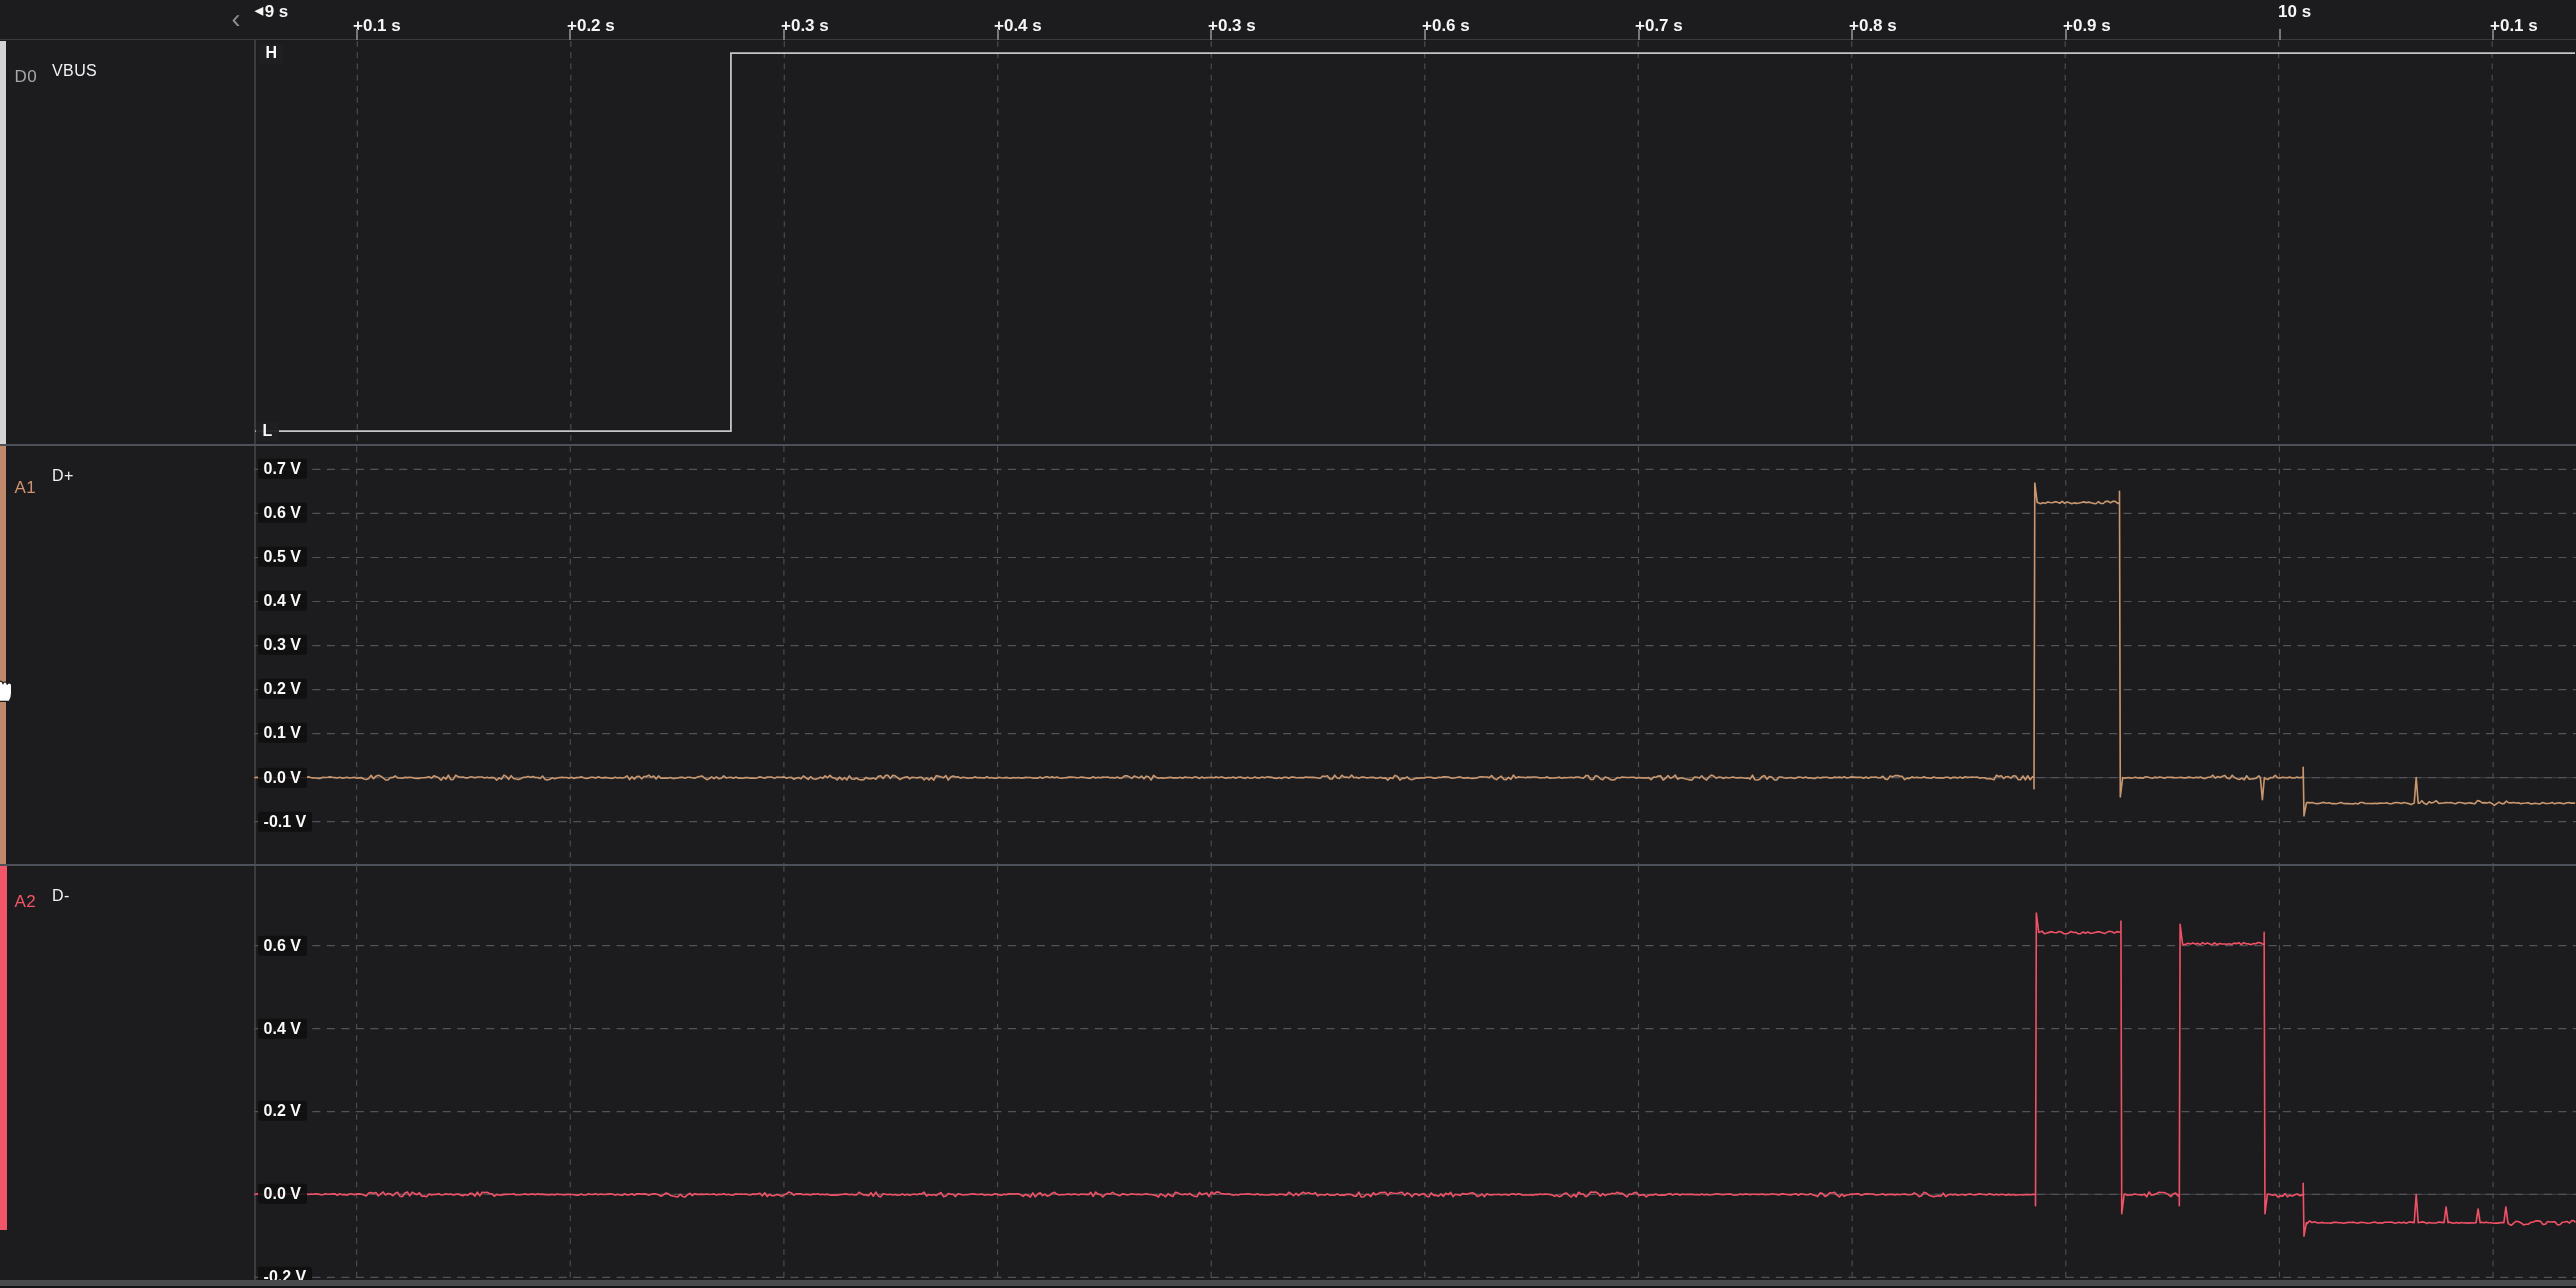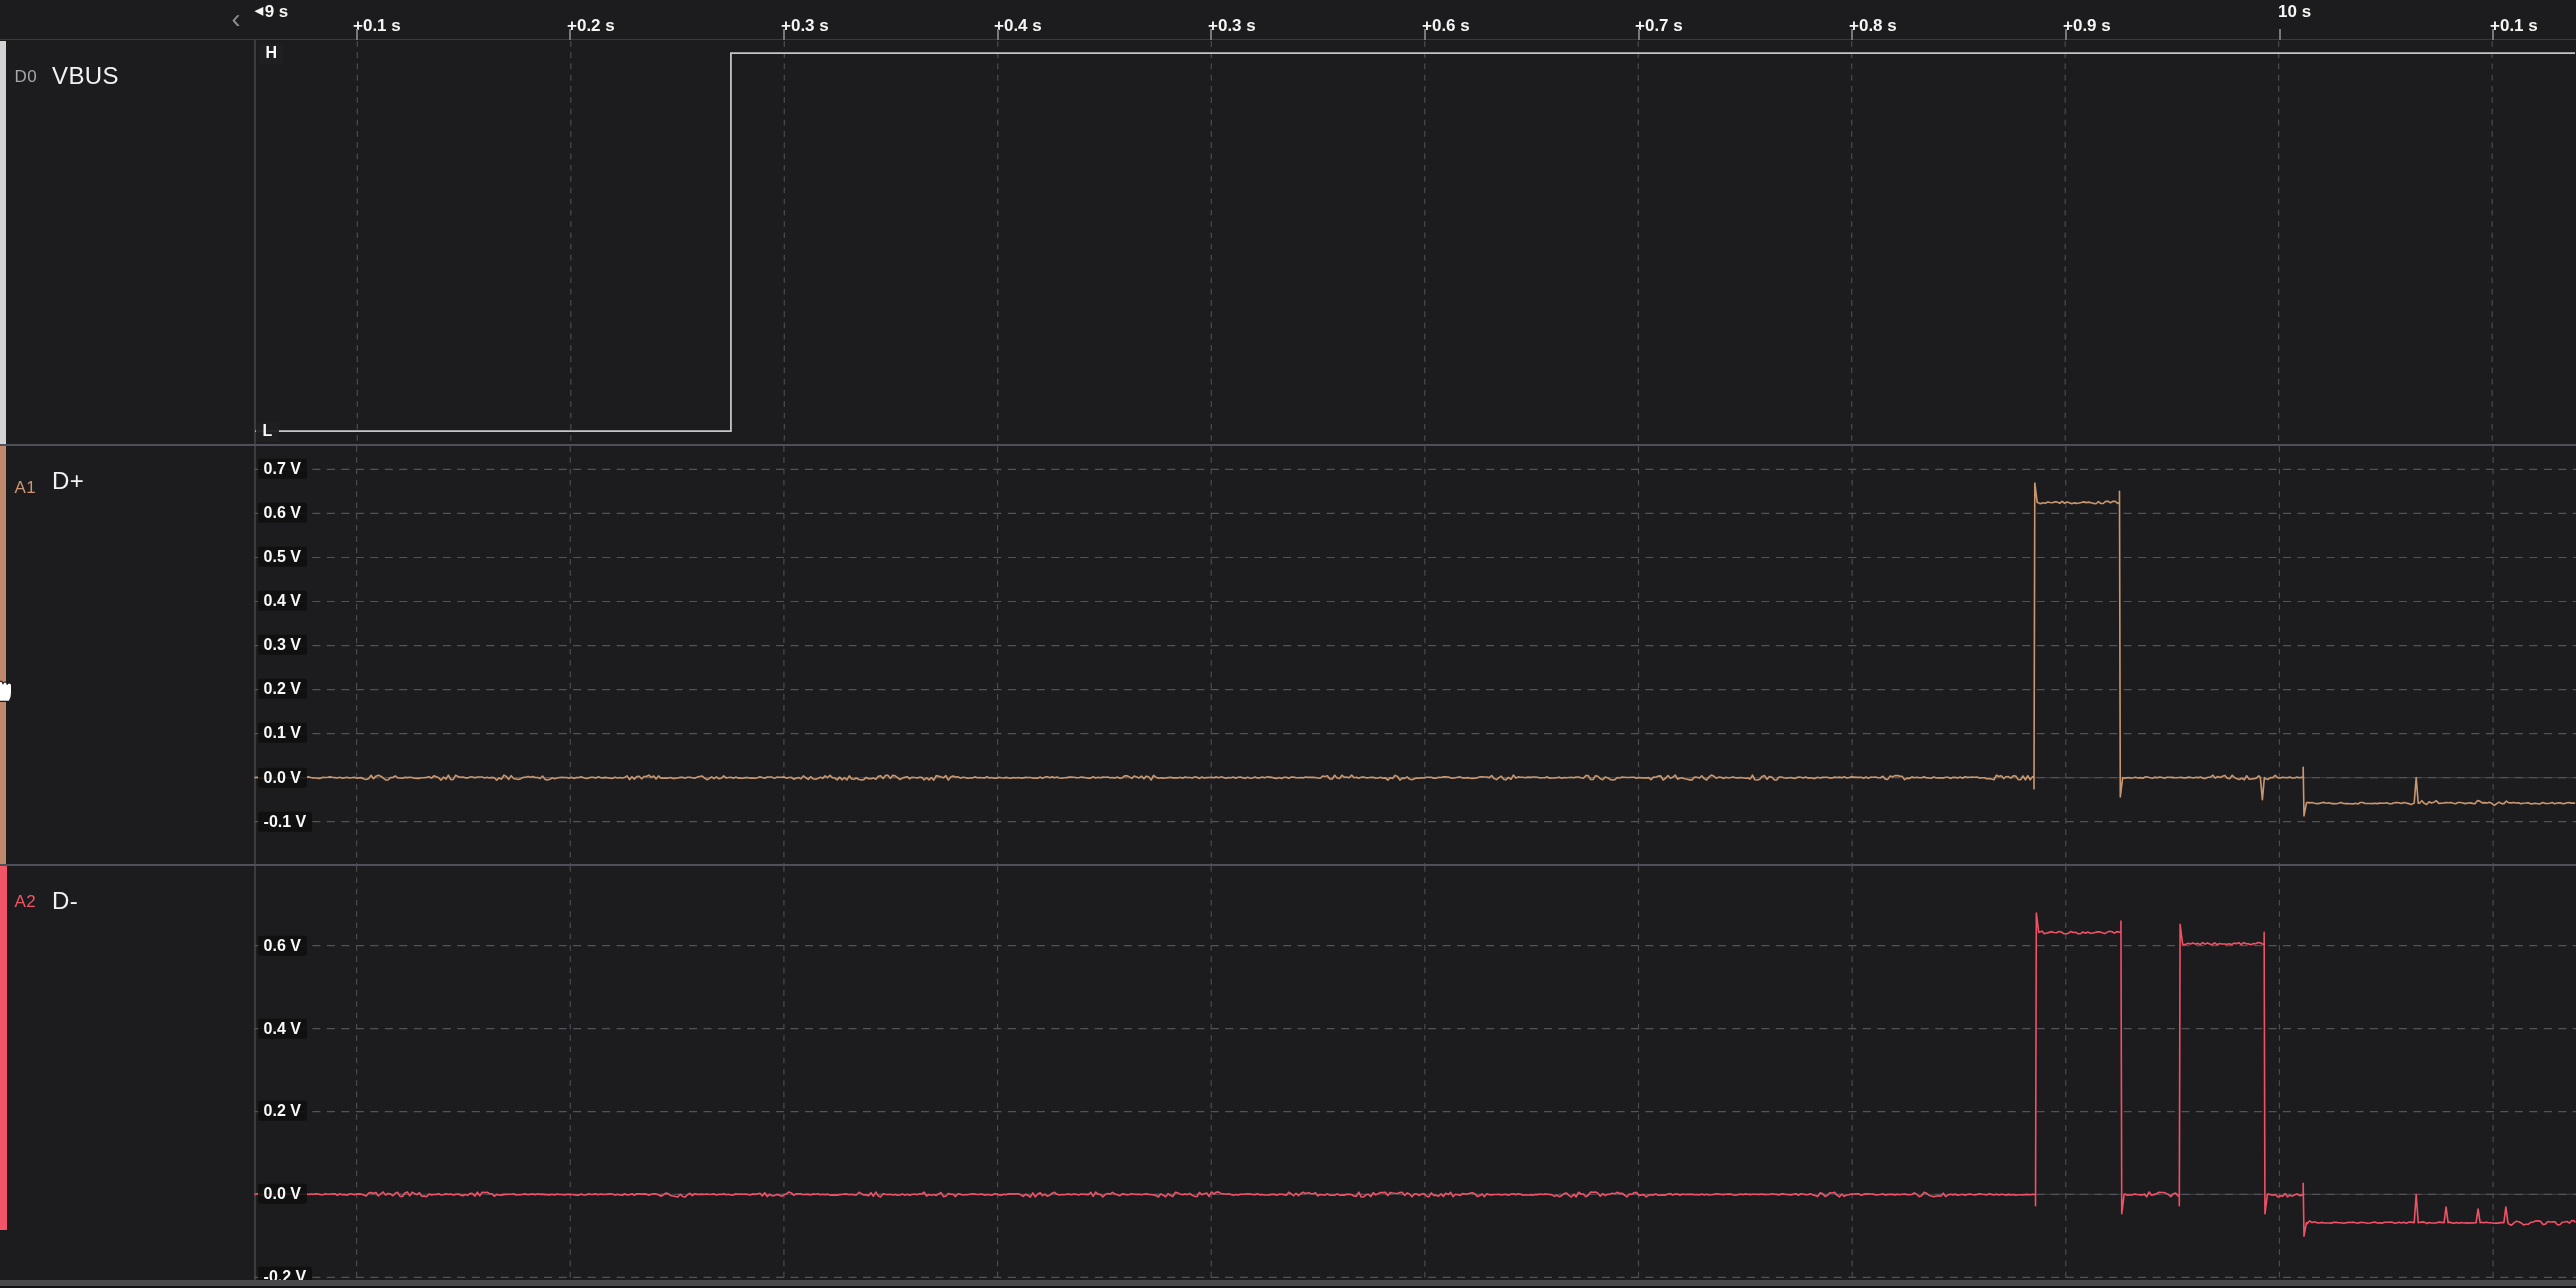--- a/index.html
+++ b/index.html
@@ -17,21 +17,21 @@
   .tick-label .arrow{font-size:10.5px;vertical-align:2.4px;margin-right:1.6px;}
   .tick-mark{position:absolute;bottom:-0.8px;width:1.6px;height:10.5px;background:#77777c;}
 
   
   #label-divider{position:absolute;left:254px;top:40px;width:1.6px;height:1248px;background:#3c3c40;}
   .row{position:absolute;left:0;width:2576px;}
   .row-sep{position:absolute;left:0;width:2576px;height:2.4px;background:#4d5058;}
   .strip{position:absolute;left:0;top:0;height:100%;}
   .ch-label{position:absolute;left:0;top:0;width:254px;height:100%;cursor:pointer;}
   .ch-id{position:absolute;left:14.5px;top:26px;font-size:17px;letter-spacing:0.4px;}
-  .ch-name{position:absolute;left:52px;top:21px;font-size:24px;color:#f2f2f4;letter-spacing:0.4px;}
+  .ch-name{position:absolute;left:52px;top:21px;font-size:16px;color:#f2f2f4;letter-spacing:0.4px;}
   .wave{position:absolute;left:0;top:0;}
   .axis-badge{position:absolute;transform:translateY(-50%);left:258px;background:rgba(15,15,16,.88);
               color:#fafafa;font-size:16px;font-weight:700;padding:0.8px 5.6px 1.6px 5.6px;border-radius:2.4px;
               white-space:nowrap;z-index:3;}
   .hl-badge{position:absolute;background:rgba(32,32,34,.95);color:#fafafa;font-size:16px;font-weight:700;
             padding:0 6.4px 1.6px 6.4px;border-radius:3.2px;z-index:3;}
 
   
   #hscroll{position:absolute;left:0;top:1280px;width:2576px;height:5.6px;background:#4a4a4d;z-index:6;cursor:pointer;}
   #below-scroll{position:absolute;left:0;top:1286px;width:2576px;height:2.4px;background:#141416;z-index:6;}

